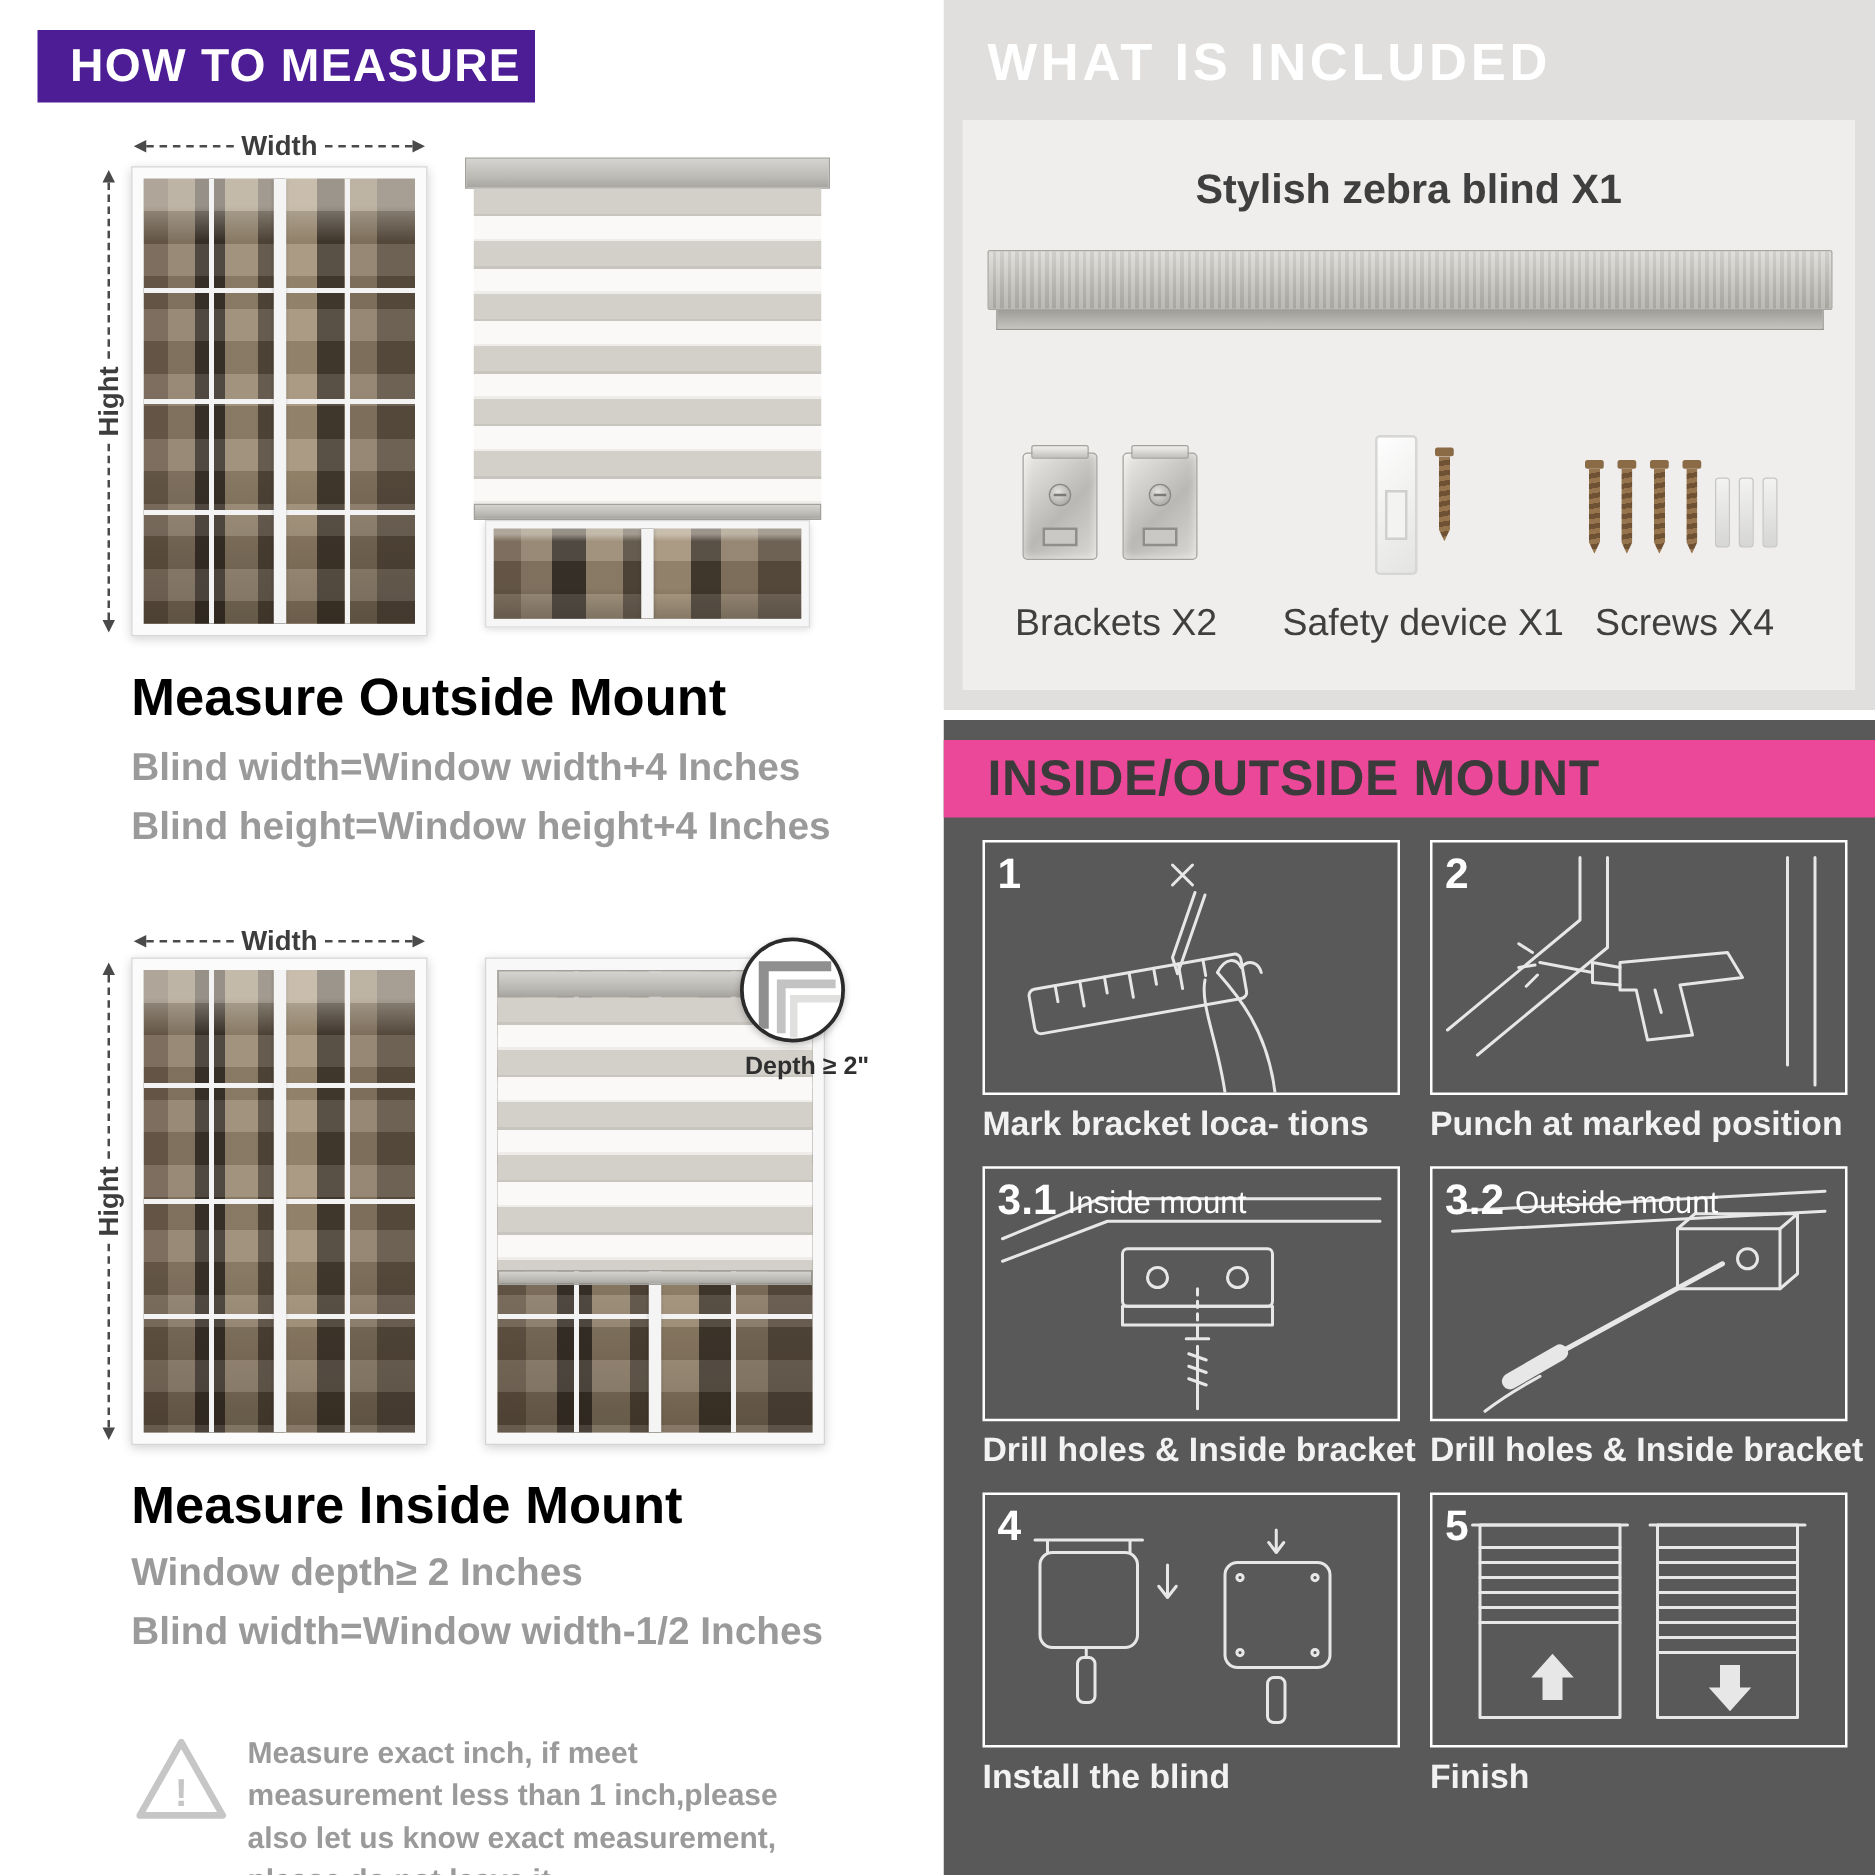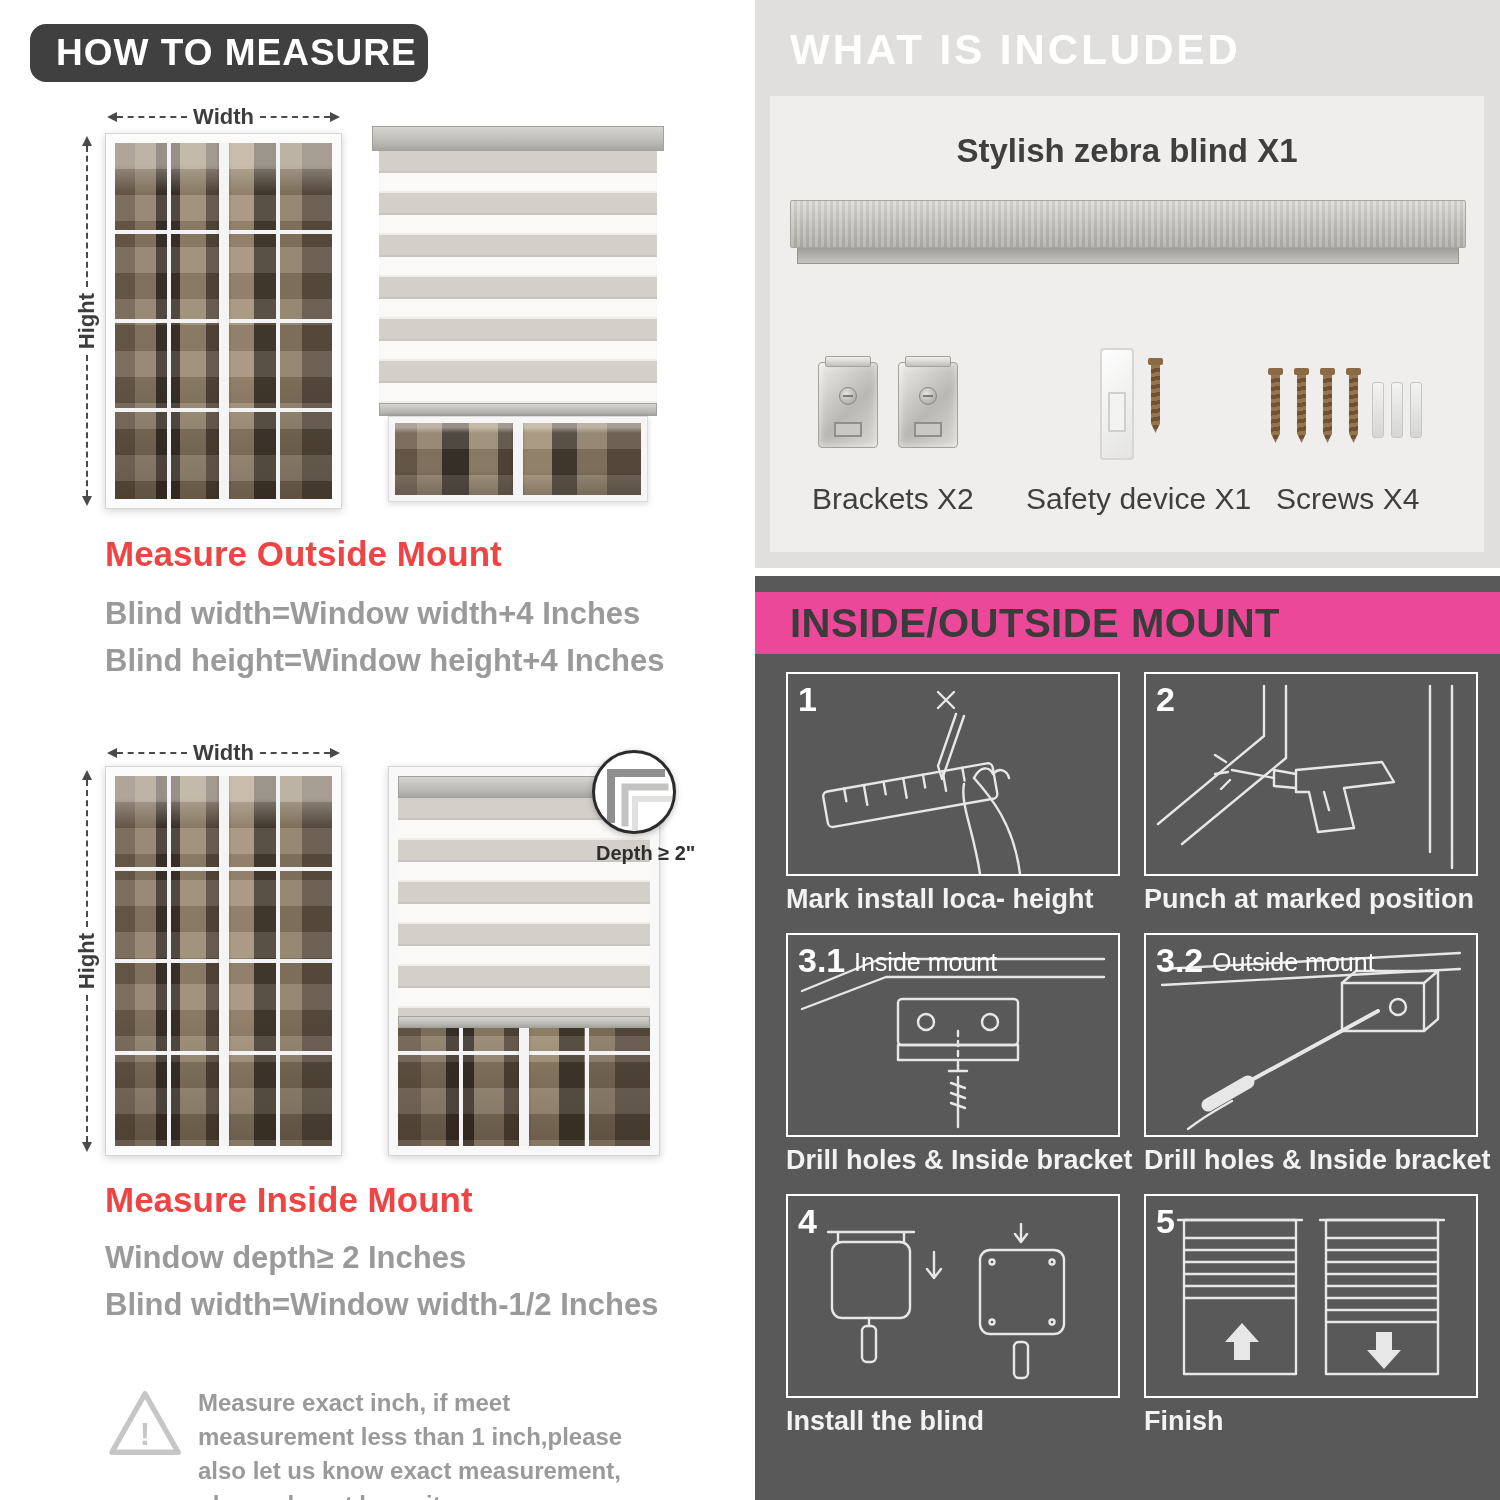--- a/index.html
+++ b/index.html
@@ -2,21 +2,21 @@
 <html><head>
 <meta charset="utf-8">
 <style>
   *{box-sizing:border-box;margin:0;padding:0}
   html,body{width:1500px;height:1500px}
   body{font-family:"Liberation Sans",sans-serif;background:#fff}
   .page{position:relative;width:1500px;height:1500px;overflow:hidden;background:#fff}
   .abs{position:absolute}
 
   
-  .pill{left:30px;top:24px;width:398px;height:58px;background:#404040;border-radius:16px;
+  .pill{left:30px;top:24px;width:398px;height:58px;background:#4c1d95;border-radius:0;
         color:#fff;font-size:37px;font-weight:bold;letter-spacing:1px;line-height:58px;padding-left:26px}
 
   .photo-window{background:#fbfbfb;border:1px solid #d5d5d5;box-shadow:0 2px 8px rgba(0,0,0,.18);padding:9px}
   .glass{position:relative;width:100%;height:100%;overflow:hidden;background:
       repeating-linear-gradient(180deg, rgba(255,255,255,.10) 0 26px, rgba(0,0,0,.10) 26px 52px),
       linear-gradient(180deg, rgba(235,230,220,.45) 0 6%, rgba(0,0,0,0) 14% 65%, rgba(40,30,20,.35) 100%),
       linear-gradient(90deg,#6e5e4d 0 9%,#8d7d68 9% 19%,#3c342b 19% 30%,#97876f 30% 42%,#55493b 42% 52%,#a29076 52% 64%,#463c31 64% 74%,#8a7a64 74% 86%,#5d5042 86% 100%)}
   .muntins{position:absolute;inset:0;background-image:
       linear-gradient(90deg, transparent 0, transparent calc(25% - 2px), #f3f3f3 calc(25% - 2px), #f3f3f3 calc(25% + 2px), transparent calc(25% + 2px)),
       linear-gradient(90deg, transparent 0, transparent calc(75% - 2px), #f3f3f3 calc(75% - 2px), #f3f3f3 calc(75% + 2px), transparent calc(75% + 2px)),
@@ -48,21 +48,21 @@
 
   .window2{background:#f8f8f8;border:1px solid #d5d5d5;box-shadow:0 2px 8px rgba(0,0,0,.18);padding:9px}
   .w2-blind{position:absolute;left:9px;right:9px;top:9px;height:252px}
   .w2-blind .rail-top{position:absolute;left:0;top:0;right:0;height:22px}
   .w2-blind .fabric{position:absolute;left:0;right:0;top:22px;bottom:12px}
   .w2-blind .rail-bot{position:absolute;left:0;right:0;bottom:0;height:12px}
 
   .magnifier{width:84px;height:84px;border:3px solid #2b2b2b;border-radius:50%;background:#fff;box-shadow:0 2px 6px rgba(0,0,0,.25);overflow:hidden}
   .depth-label{font-size:20px;font-weight:bold;color:#2f2f2f}
 
-  .sec-title{font-size:35px;font-weight:bold;color:#ef4444}
+  .sec-title{font-size:42px;font-weight:bold;color:#000000}
   .formula{font-size:31px;font-weight:bold;color:#9a9a9a;white-space:nowrap}
   .warn-text{font-size:24px;font-weight:bold;color:#9a9a9a;line-height:1.42}
 
   
   .included-panel{left:755px;top:0;width:745px;height:568px;background:#e0dfdd}
   .included-title{left:790px;top:26px;font-size:42px;font-weight:bold;color:#fff;letter-spacing:3px}
   .included-card{left:770px;top:96px;width:714px;height:456px;background:#efeeec}
   .blind-label{left:770px;top:132px;width:714px;text-align:center;font-size:33px;font-weight:bold;color:#3f3f3f}
   .headrail{left:790px;top:200px;width:676px}
   .hr-main{height:48px;border:1px solid #a8a6a1;border-radius:2px;background:
@@ -283,21 +283,21 @@
           <g transform="rotate(-10 140 118)">
             <rect x="36" y="100" width="172" height="36" rx="5"></rect>
             <path d="M58 100 v13 M78 100 v20 M98 100 v13 M118 100 v20 M138 100 v13 M158 100 v20 M178 100 v13"></path>
           </g>
           <path d="M168 40 L150 92 M176 42 L158 94 M150 92 L154 105 L158 94"></path>
           <path d="M192 200 C186 158 172 130 176 110"></path>
           <path d="M232 200 C226 150 202 122 186 104"></path>
           <path d="M186 104 C192 92 201 92 205 100 M205 100 C211 93 219 96 221 104"></path>
         </svg>
       </div>
-      <div class="step-caption">Mark install loca- height</div>
+      <div class="step-caption">Mark bracket loca- tions</div>
     </div>
 
     <div class="step">
       <div class="step-panel">
         <span class="step-num">2</span>
         <svg class="step-art" viewBox="0 0 330 200">
           <path d="M12 150 L118 62 L118 12"></path>
           <path d="M36 170 L140 84 L140 12"></path>
           <path d="M284 12 V178 M306 12 V194"></path>
           <path d="M150 96 L236 88 L248 108 L198 114 L208 154 L172 158 L163 118 L150 118 Z"></path>

